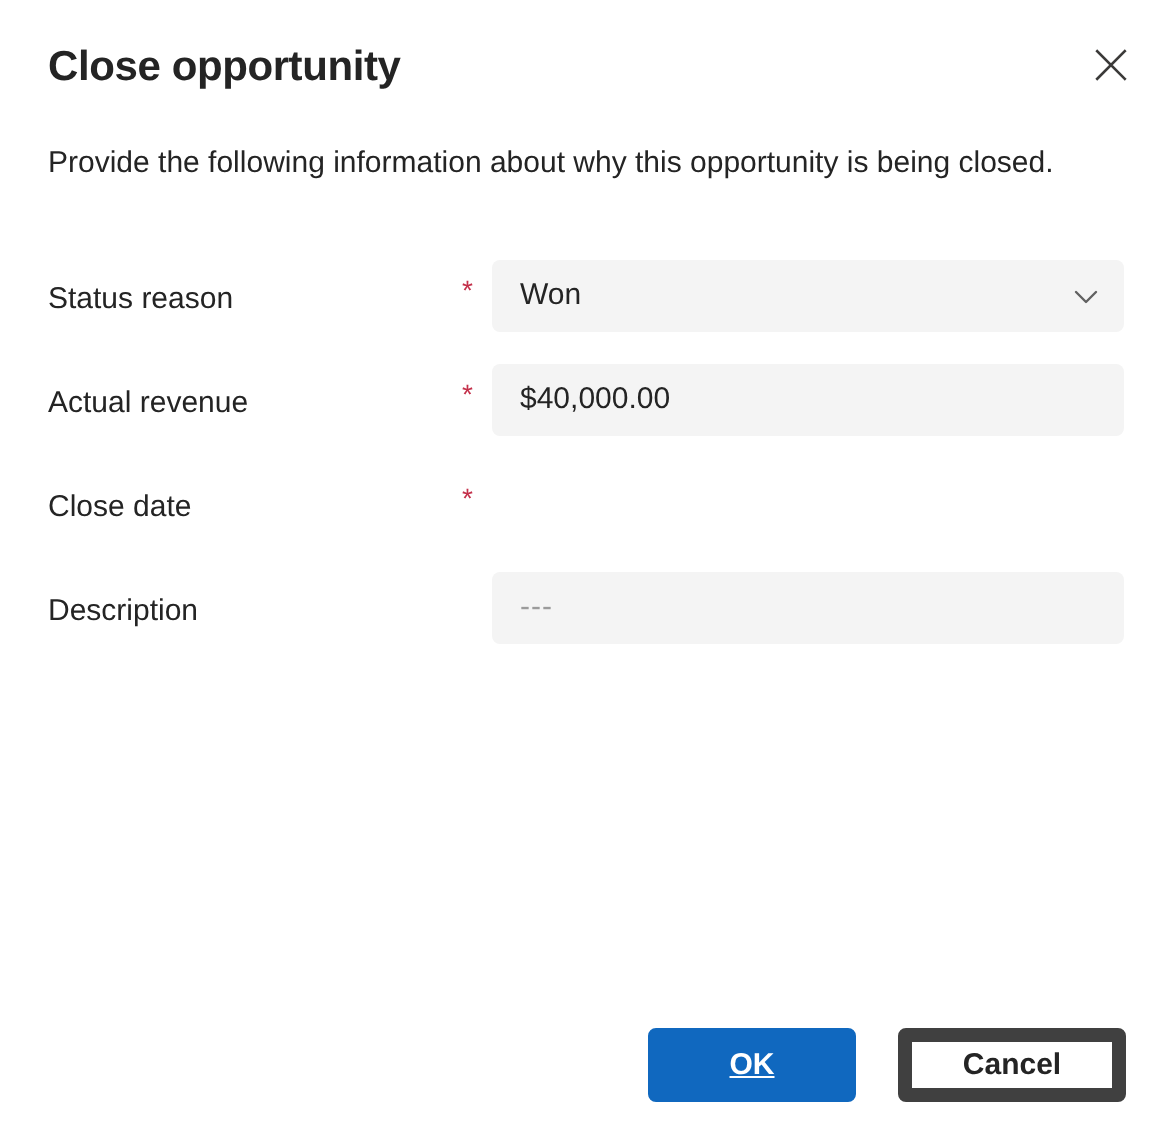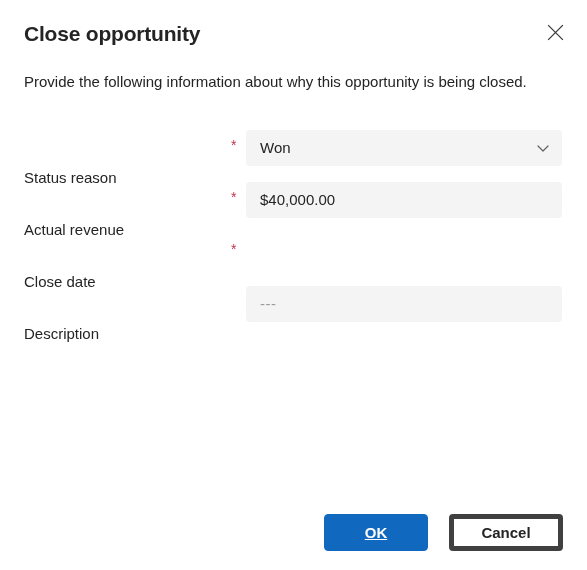--- a/index.html
+++ b/index.html
@@ -83,21 +83,20 @@
     height: 52px;
   }
   .field-label {
     position: absolute;
     left: 24px;
     top: 12px;
     font-size: 15px;
     line-height: 20px;
     color: #242424;
     white-space: nowrap;
-    margin-top: 28px;
   }
   .required-star {
     position: absolute;
     left: 231px;
     top: 10px;
     font-size: 14px;
     line-height: 14px;
     color: #c4314b;
   }
   .field-control {
@@ -183,21 +182,21 @@
     background: #1068bf;
     border: 1px solid #1068bf;
     color: #ffffff;
     text-decoration: underline;
   }
   .btn-secondary {
     left: 449px;
     top: 14px;
     width: 114px;
     background: #ffffff;
-    border: 5px solid #404040;
+    border: 7px solid #404040;
     color: #242424;
   }
 </style>
 </head>
 <body>
 
 <div class="dialog">
 
   <div class="header">
     <div class="dialog-title">Close opportunity</div>

